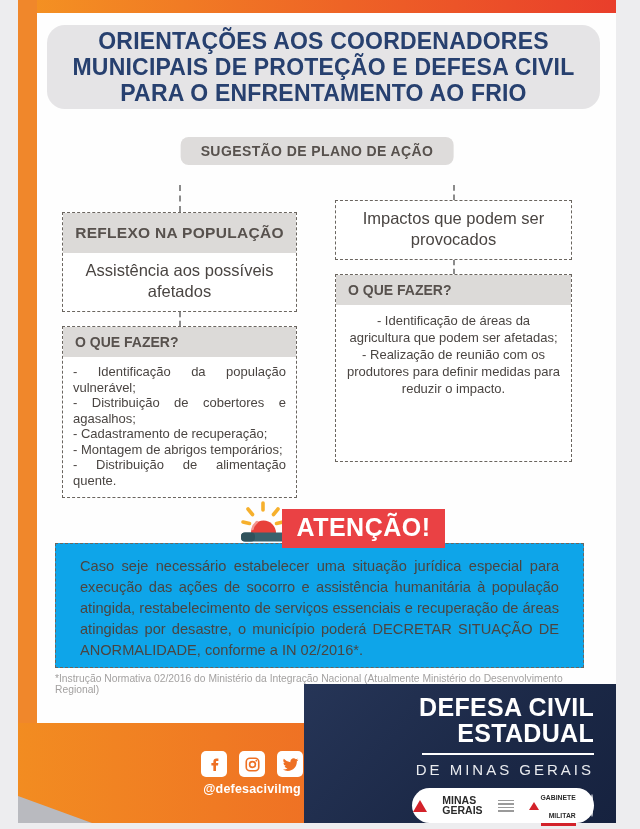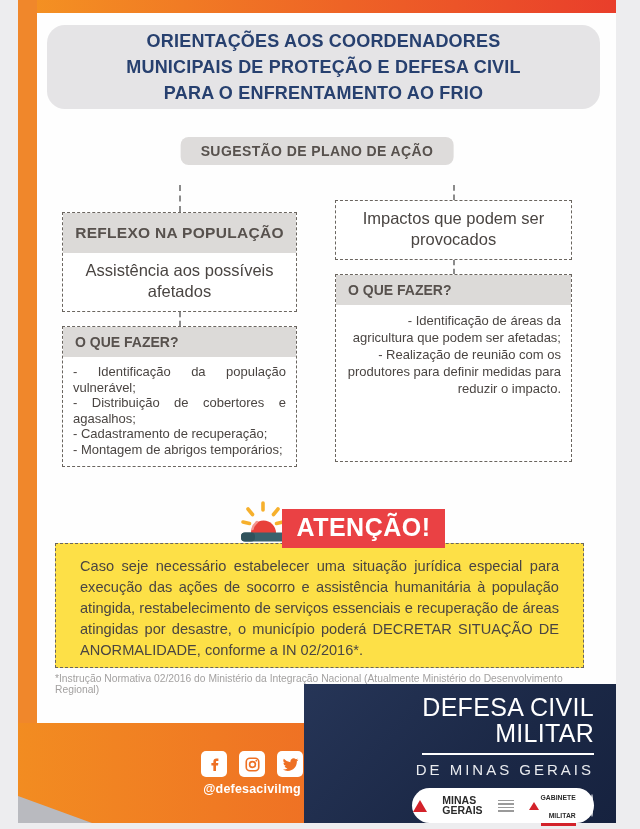--- a/index.html
+++ b/index.html
@@ -7,21 +7,21 @@
   .screen{position:relative;width:640px;height:829px;background:#EDEDEF;overflow:hidden;}
   .doc{position:absolute;left:18px;top:0;width:598px;height:823px;background:#FEFEFE;}
   .pre{white-space:pre-line;}
 
   .top-bar{position:absolute;left:0;top:0;width:598px;height:13px;
     background:linear-gradient(90deg,#F49322 0%,#EE6326 55%,#E93E2B 100%);}
   .left-strip{position:absolute;left:0;top:0;width:19px;height:823px;background:#F0872B;}
 
   .title-box{position:absolute;left:29px;top:25px;width:553px;height:84px;background:#E5E4E6;
     border-radius:18px;display:flex;align-items:center;justify-content:center;text-align:center;}
-  .title-box span{font-size:18px;line-height:26px;font-weight:bold;color:#27406F;letter-spacing:.2px;}
+  .title-box span{font-size:23px;line-height:26px;font-weight:bold;color:#27406F;letter-spacing:.2px;}
 
   .plan-pill{position:absolute;top:137px;left:50%;transform:translateX(-50%);background:#DEDCDB;
     border-radius:8px;padding:6px 20px;font-size:14px;font-weight:bold;color:#57514D;letter-spacing:.4px;}
   .conn-h{left:161px;top:185px;width:275px;border-top:2px dashed #8B8B8B;}
   .stub{position:absolute;border-left:2px dashed #8B8B8B;width:0;}
   .stub-l{left:161px;top:185px;height:27px;}
   .stub-r{left:435px;top:185px;height:15px;}
 
   .col{position:absolute;display:flex;flex-direction:column;}
   .col-left{left:44px;top:212px;width:235px;justify-content:space-between;}
@@ -29,46 +29,46 @@
   .dashed-box{border:1.6px dashed #6A655F;background:#fff;}
   .box-header{background:#DCDAD8;font-weight:bold;color:#57514D;}
   .hdr-center{text-align:center;font-size:15.5px;padding:11px 6px;letter-spacing:.3px;}
   .hdr-left{text-align:left;font-size:14px;padding:7px 12px;}
   .box-body{padding:7px 6px 9px;text-align:center;font-size:16.5px;line-height:21px;
     font-weight:500;color:#4A4542;}
   .v-stub{border-left:2px dashed #8B8B8B;height:14px;margin:0 auto;width:0;}
   .box-list{padding:7px 10px 9px;color:#4A4542;}
   .list-left .li{font-size:13px;line-height:15.5px;text-align:justify;}
   .list-right{min-height:140px;}
-  .list-right .li{font-size:13px;line-height:17px;text-align:right;}
+  .list-right .li{font-size:13px;line-height:17px;text-align:center;}
 
   .attention-wrap{position:absolute;left:37px;right:32px;top:500px;}
   .badge-row{display:flex;justify-content:center;align-items:flex-end;position:relative;z-index:2;
     margin-left:42px;margin-bottom:-5px;}
   .siren{margin-right:-8px;margin-bottom:2px;}
   .badge{background:#EA4144;color:#fff;font-weight:bold;font-size:25px;letter-spacing:.5px;
     padding:4px 14px 6px;}
-  .attention-box{border:1.6px dashed #6A655F;padding:12px 24px 6px;background:#fde047;}
+  .attention-box{border:1.6px dashed #6A655F;padding:12px 24px 6px;background:#0ea5e9;}
   .attention-box span{font-size:14.6px;line-height:21px;color:#4A4542;text-align:justify;display:block;}
   .footnote{margin-top:5px;font-size:10.3px;color:#A3A1A0;}
 
   .footer-band{position:absolute;left:0;top:723px;width:598px;height:100px;
     background:linear-gradient(90deg,#F28C21 0%,#EC5527 100%);z-index:1;}
   .wedge{position:absolute;left:0;bottom:0;width:74px;height:27px;background:#B9BABF;
     clip-path:polygon(0 0,100% 100%,0 100%);}
   .social{position:absolute;left:182px;top:28px;width:104px;text-align:center;}
   .icons-row{display:flex;justify-content:center;gap:12px;}
   .icon-sq{width:26px;height:26px;background:#fff;border-radius:5px;display:flex;
     align-items:center;justify-content:center;}
   .handle{margin-top:5px;color:#fff;font-weight:bold;font-size:12.5px;letter-spacing:.2px;}
 
   .navy-box{position:absolute;right:0;top:684px;width:312px;height:139px;z-index:3;
     background:linear-gradient(135deg,#263557 0%,#1B2846 60%,#16223F 100%);
     box-sizing:border-box;padding:10px 22px 0;text-align:right;}
-  .org-line{color:#fff;font-weight:400;font-size:25px;line-height:26px;letter-spacing:.3px;}
+  .org-line{color:#fff;font-weight:700;font-size:25px;line-height:26px;letter-spacing:.3px;}
   .org-rule{height:2px;width:172px;background:#fff;margin:7px 0 6px auto;}
   .org-sub{color:#E9EBEF;font-size:15px;letter-spacing:3px;font-weight:400;text-align:right;}
   .logo-pill{margin:10px 0 0 auto;width:182px;height:35px;background:#fff;border-radius:18px;
     display:flex;align-items:center;justify-content:center;gap:15px;padding:0 6px;box-sizing:border-box;}
   .tri{width:0;height:0;border-left:7px solid transparent;border-right:7px solid transparent;
     border-bottom:12px solid #D3222A;}
   .tri-sm{border-left-width:5px;border-right-width:5px;border-bottom-width:8px;}
   .mg-text{font-size:10.5px;line-height:9.5px;font-weight:800;color:#2B2B2B;text-align:left;}
   .tiny-bars{display:flex;flex-direction:column;gap:2px;}
   .tiny-bars i{display:block;width:16px;height:1.5px;background:#9A9A9A;}
@@ -108,20 +108,21 @@
         <div class="box-body">Assistência aos possíveis afetados</div>
       </div>
       <div class="v-stub"></div>
       <div class="dashed-box">
         <div class="box-header hdr-left">O QUE FAZER?</div>
         <div class="box-list list-left">
           <div class="li">- Identificação da população vulnerável;</div>
           <div class="li">- Distribuição de cobertores e agasalhos;</div>
           <div class="li">- Cadastramento de recuperação;</div>
           <div class="li">- Montagem de abrigos temporários;</div>
+          <div class="li">- Distribuição de alimentação quente.</div>
         </div>
       </div>
     </div>
 
     <div class="col col-right">
       <div class="dashed-box">
         <div class="box-body">Impactos que podem ser provocados</div>
       </div>
       <div class="v-stub"></div>
       <div class="dashed-box">
@@ -177,21 +178,21 @@
                 <path fill="#EE7024" d="M23 5.2c-.8.36-1.67.6-2.58.72a4.5 4.5 0 0 0 1.98-2.48c-.87.52-1.83.9-2.86 1.1a4.5 4.5 0 0 0-7.78 3.08c0 .35.04.7.11 1.03A12.8 12.8 0 0 1 2.6 4 4.5 4.5 0 0 0 4 10a4.4 4.4 0 0 1-2.05-.56v.06a4.5 4.5 0 0 0 3.62 4.42c-.63.17-1.3.2-1.95.07a4.52 4.52 0 0 0 4.21 3.13A9.05 9.05 0 0 1 1.2 18.9 12.77 12.77 0 0 0 8.12 21c8.3 0 12.84-6.88 12.84-12.84l-.02-.58A9.2 9.2 0 0 0 23 5.2z"></path>
               </svg>
           </span>
         </div>
         <div class="handle">@defesacivilmg</div>
       </div>
     </div>
 
     <div class="navy-box">
       <div class="org-line">DEFESA CIVIL</div>
-      <div class="org-line">MILITAR</div>
+      <div class="org-line">ESTADUAL</div>
       <div class="org-rule"></div>
       <div class="org-sub">DE MINAS GERAIS</div>
       <div class="logo-pill">
         <span class="tri"></span>
         <span class="mg-text pre">MINAS
 GERAIS</span>
         <span class="tiny-bars">
             <i></i>
             <i></i>
             <i></i>

